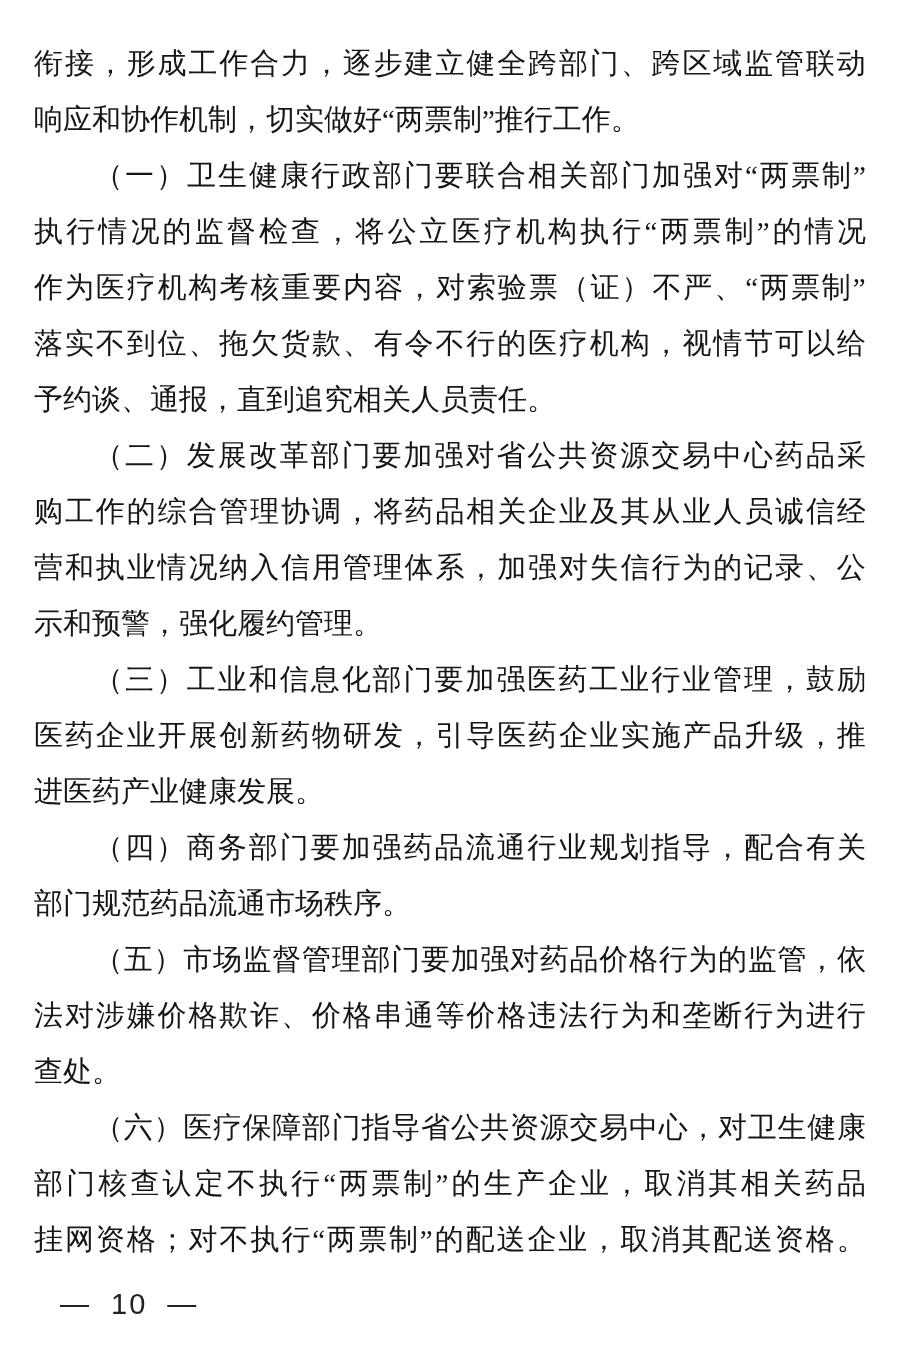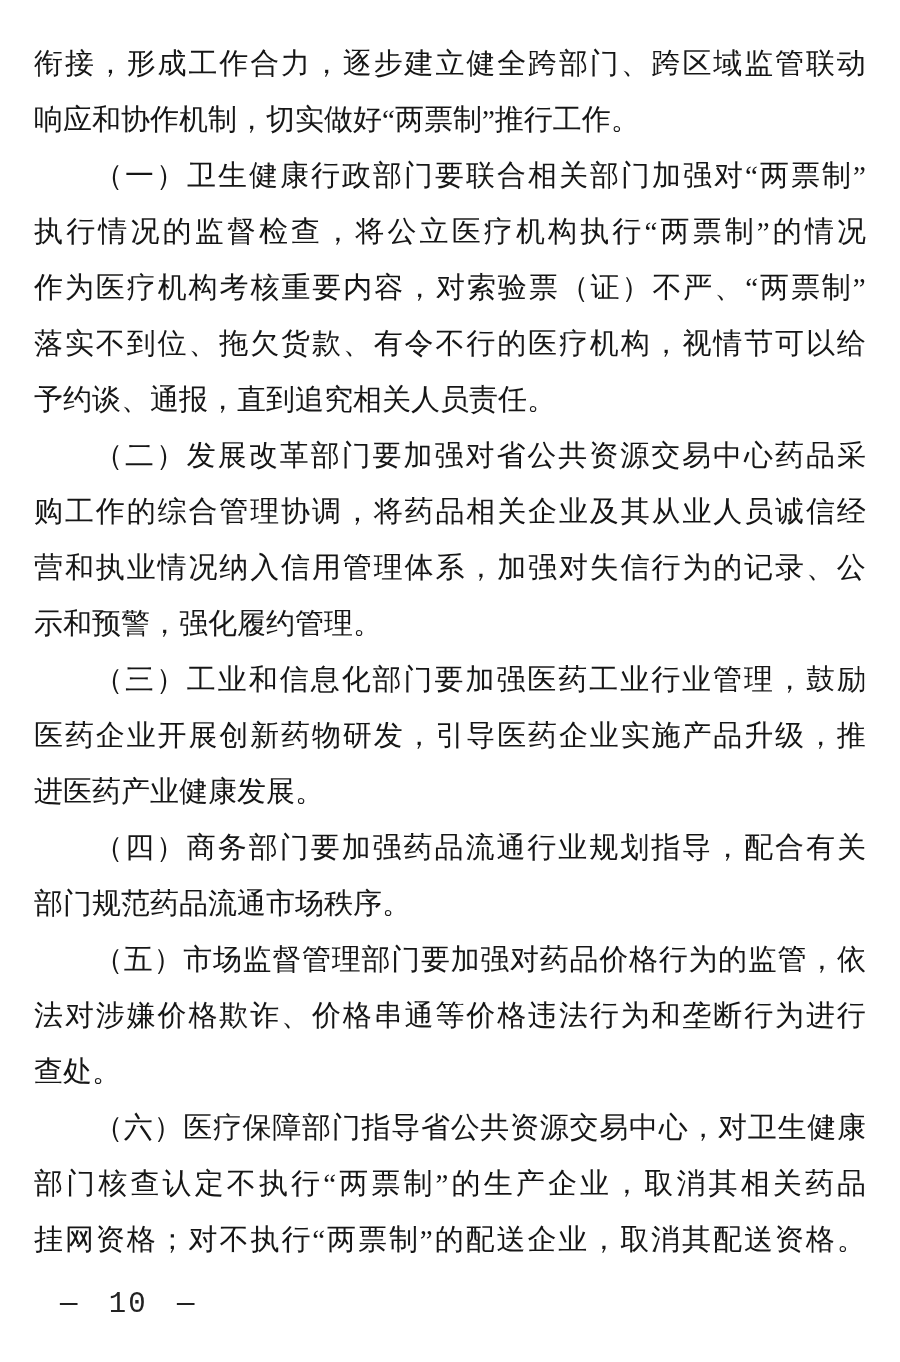--- a/index.html
+++ b/index.html
@@ -44,21 +44,21 @@
     display: block;
   }
   .page-footer {
     position: absolute;
     left: 60px;
     top: 1288px;
     font-size: 29px;
     color: #222222;
     letter-spacing: 2px;
     word-spacing: 10px;
-    font-family: Liberation Mono, monospace;
+    font-family: Liberation Sans, sans-serif;
   }
 </style>
 </head>
 <body>
 
 <div class="page">
   <div class="text-block">
       <div class="paragraph">
         <div class="line"><span>衔</span><span>接</span><span>，</span><span>形</span><span>成</span><span>工</span><span>作</span><span>合</span><span>力</span><span>，</span><span>逐</span><span>步</span><span>建</span><span>立</span><span>健</span><span>全</span><span>跨</span><span>部</span><span>门</span><span>、</span><span>跨</span><span>区</span><span>域</span><span>监</span><span>管</span><span>联</span><span>动</span></div>
         <div class="line nofill"><span>响</span><span>应</span><span>和</span><span>协</span><span>作</span><span>机</span><span>制</span><span>，</span><span>切</span><span>实</span><span>做</span><span>好</span><span>“</span><span>两</span><span>票</span><span>制</span><span>”</span><span>推</span><span>行</span><span>工</span><span>作</span><span>。</span></div>

